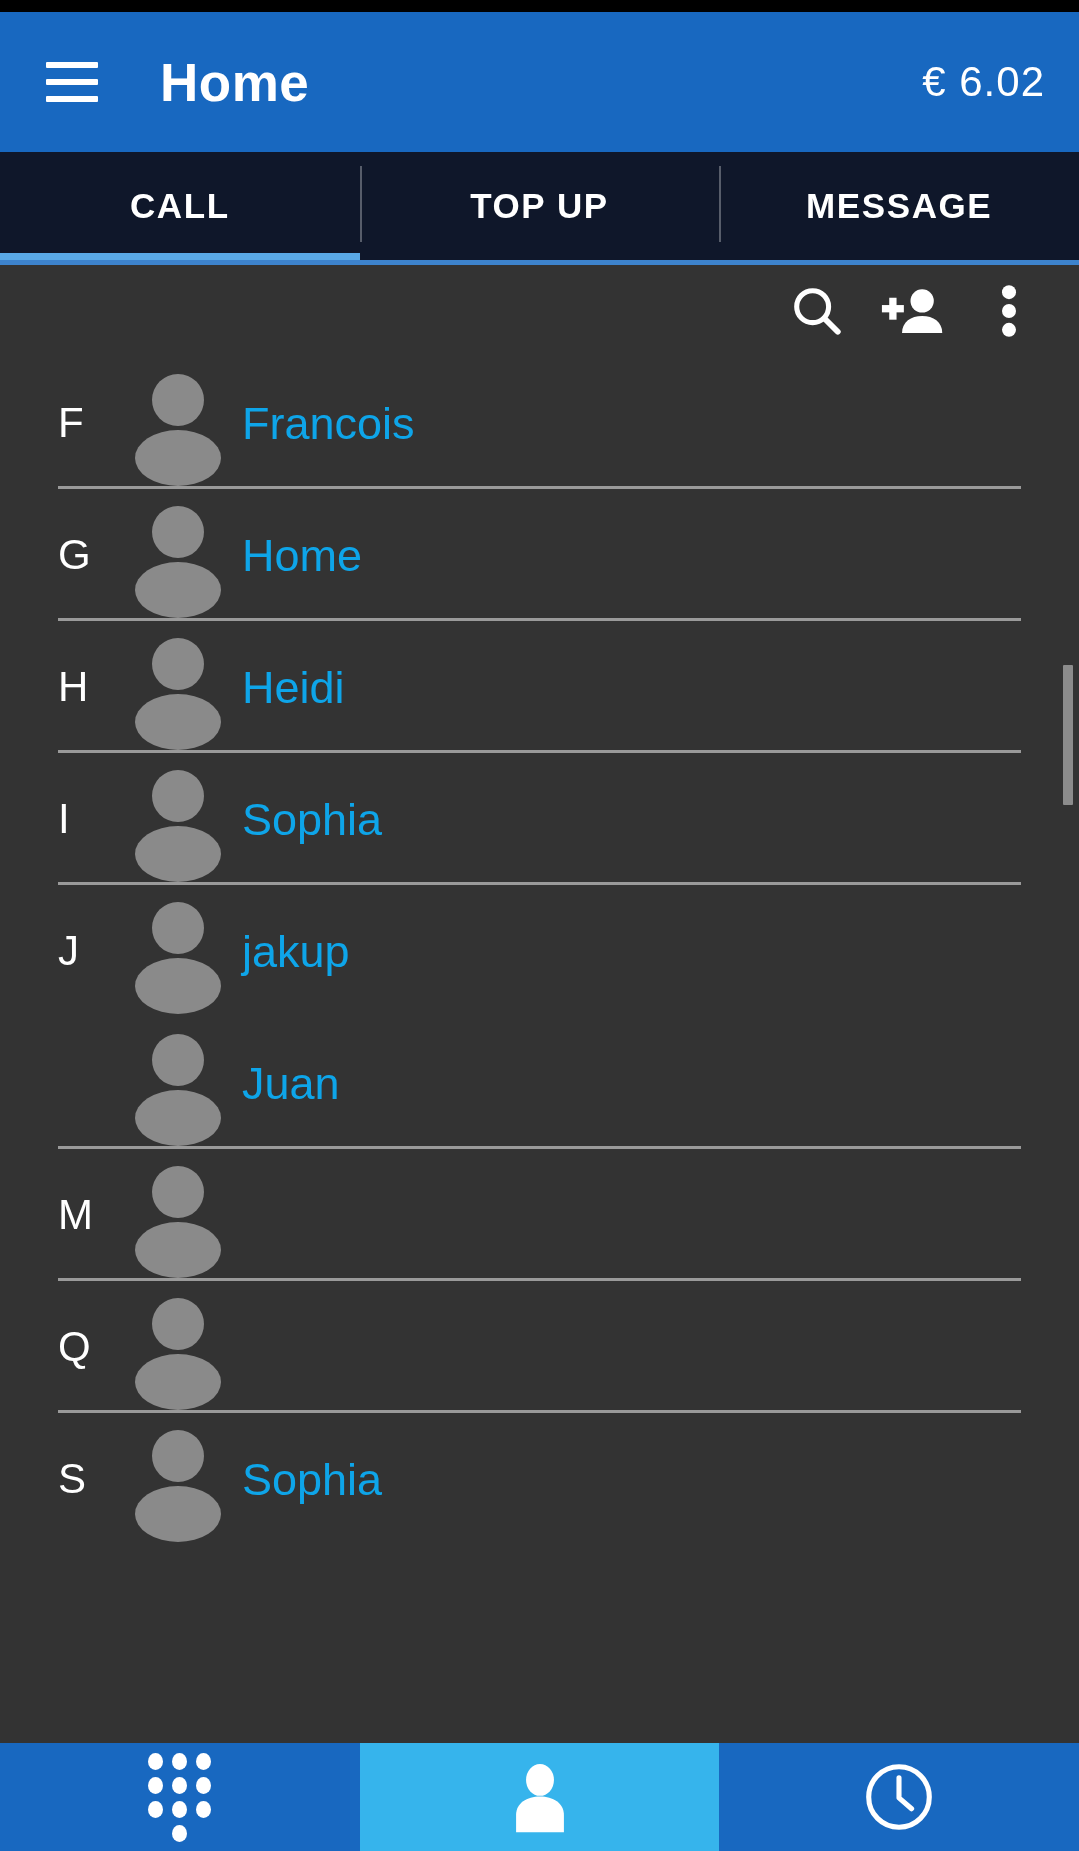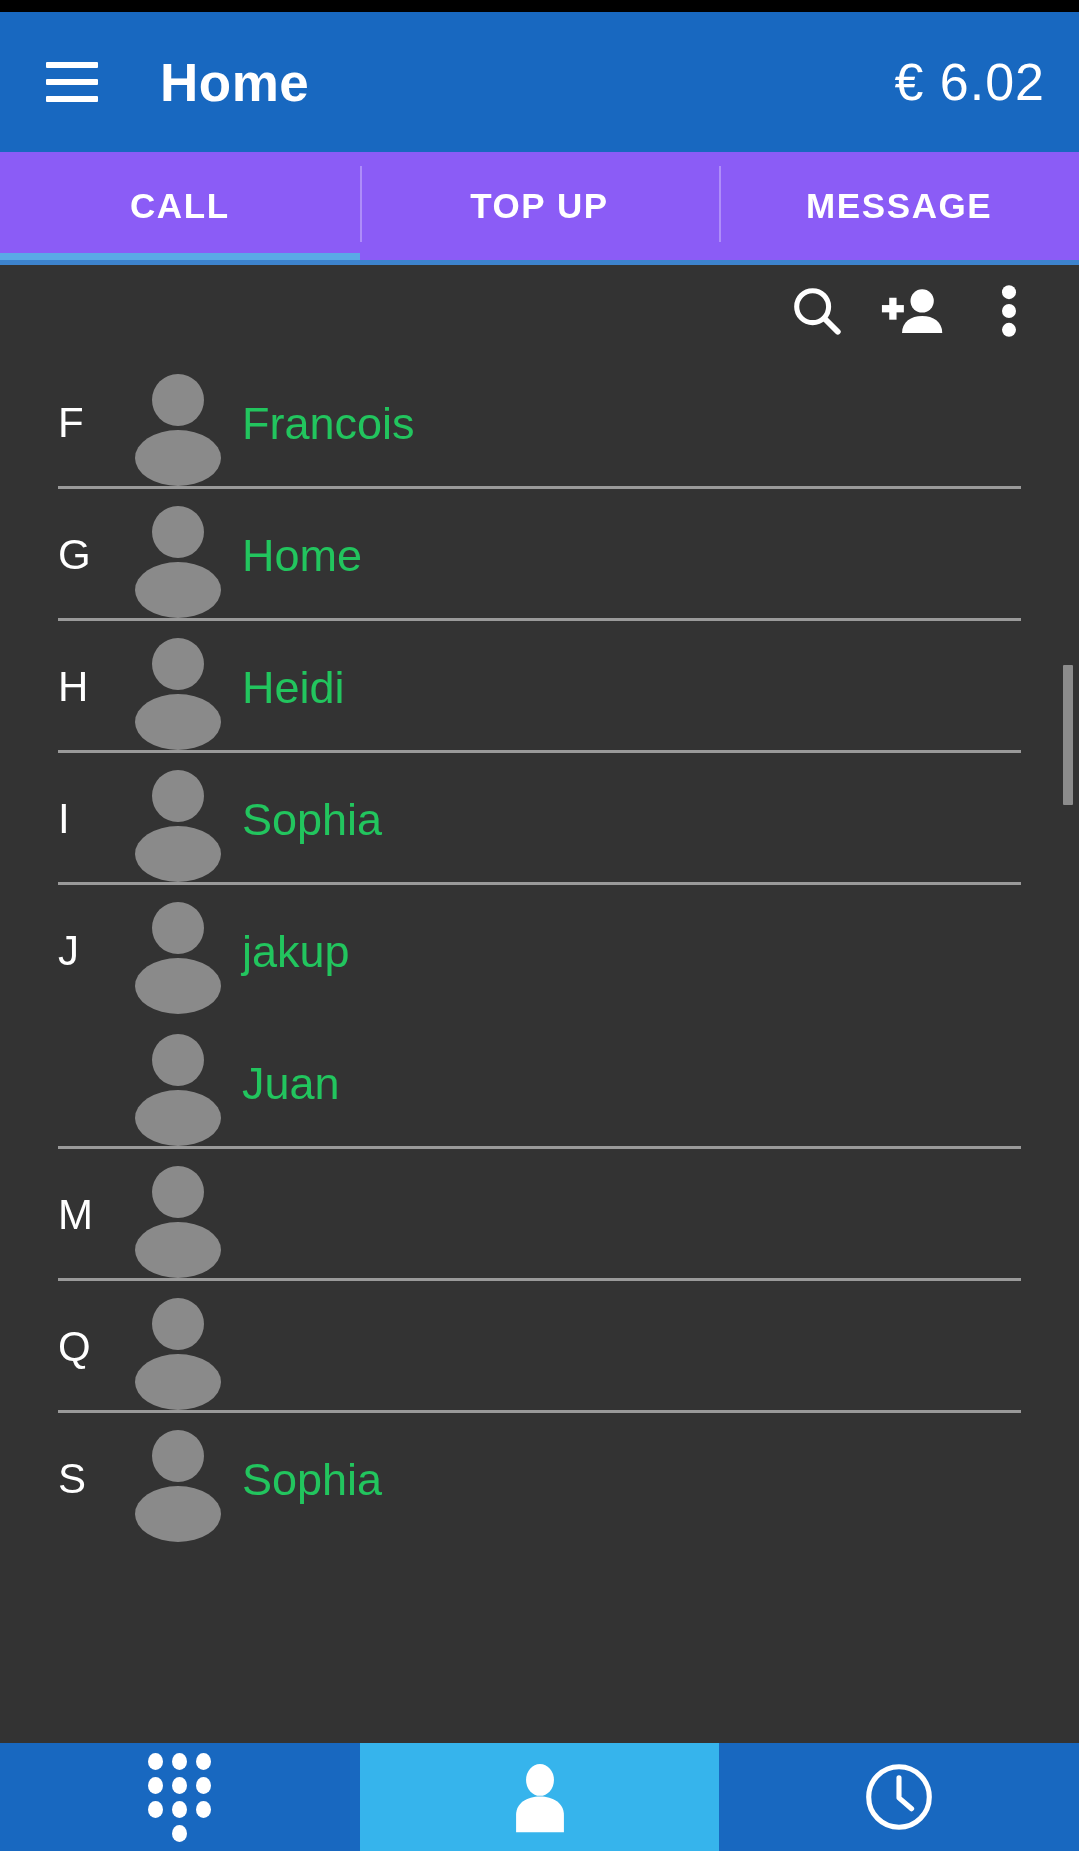--- a/index.html
+++ b/index.html
@@ -54,30 +54,30 @@
     color: #ffffff;
     font-size: 53px;
     font-weight: bold;
     margin-left: 62px;
     letter-spacing: 0.5px;
     white-space: nowrap;
   }
   .appbar-spacer { flex: 1 1 auto; }
   .appbar-balance {
     color: #ffffff;
-    font-size: 52px;
+    font-size: 42px;
     font-weight: normal;
     white-space: nowrap;
     letter-spacing: 1px;
     margin-left: 48px;
   }
 
   
   .tabs {
-    background: #8b5cf6;
+    background: #0f172a;
     height: 108px;
     display: flex;
     position: relative;
   }
   .tab {
     flex: 1 1 0;
     display: flex;
     align-items: center;
     justify-content: center;
     position: relative;
@@ -178,21 +178,21 @@
     position: absolute;
     left: 50%;
     transform: translateX(-50%);
     top: 62px;
     width: 86px;
     height: 56px;
     border-radius: 50%;
     background: #8a8a8a;
   }
   .contact-name {
-    color: #22c55e;
+    color: #0ea5e9;
     font-size: 45px;
     font-weight: normal;
     white-space: nowrap;
     line-height: 1;
     text-align: center;
   }
   .row-divider {
     position: absolute;
     left: 58px;
     right: 58px;

